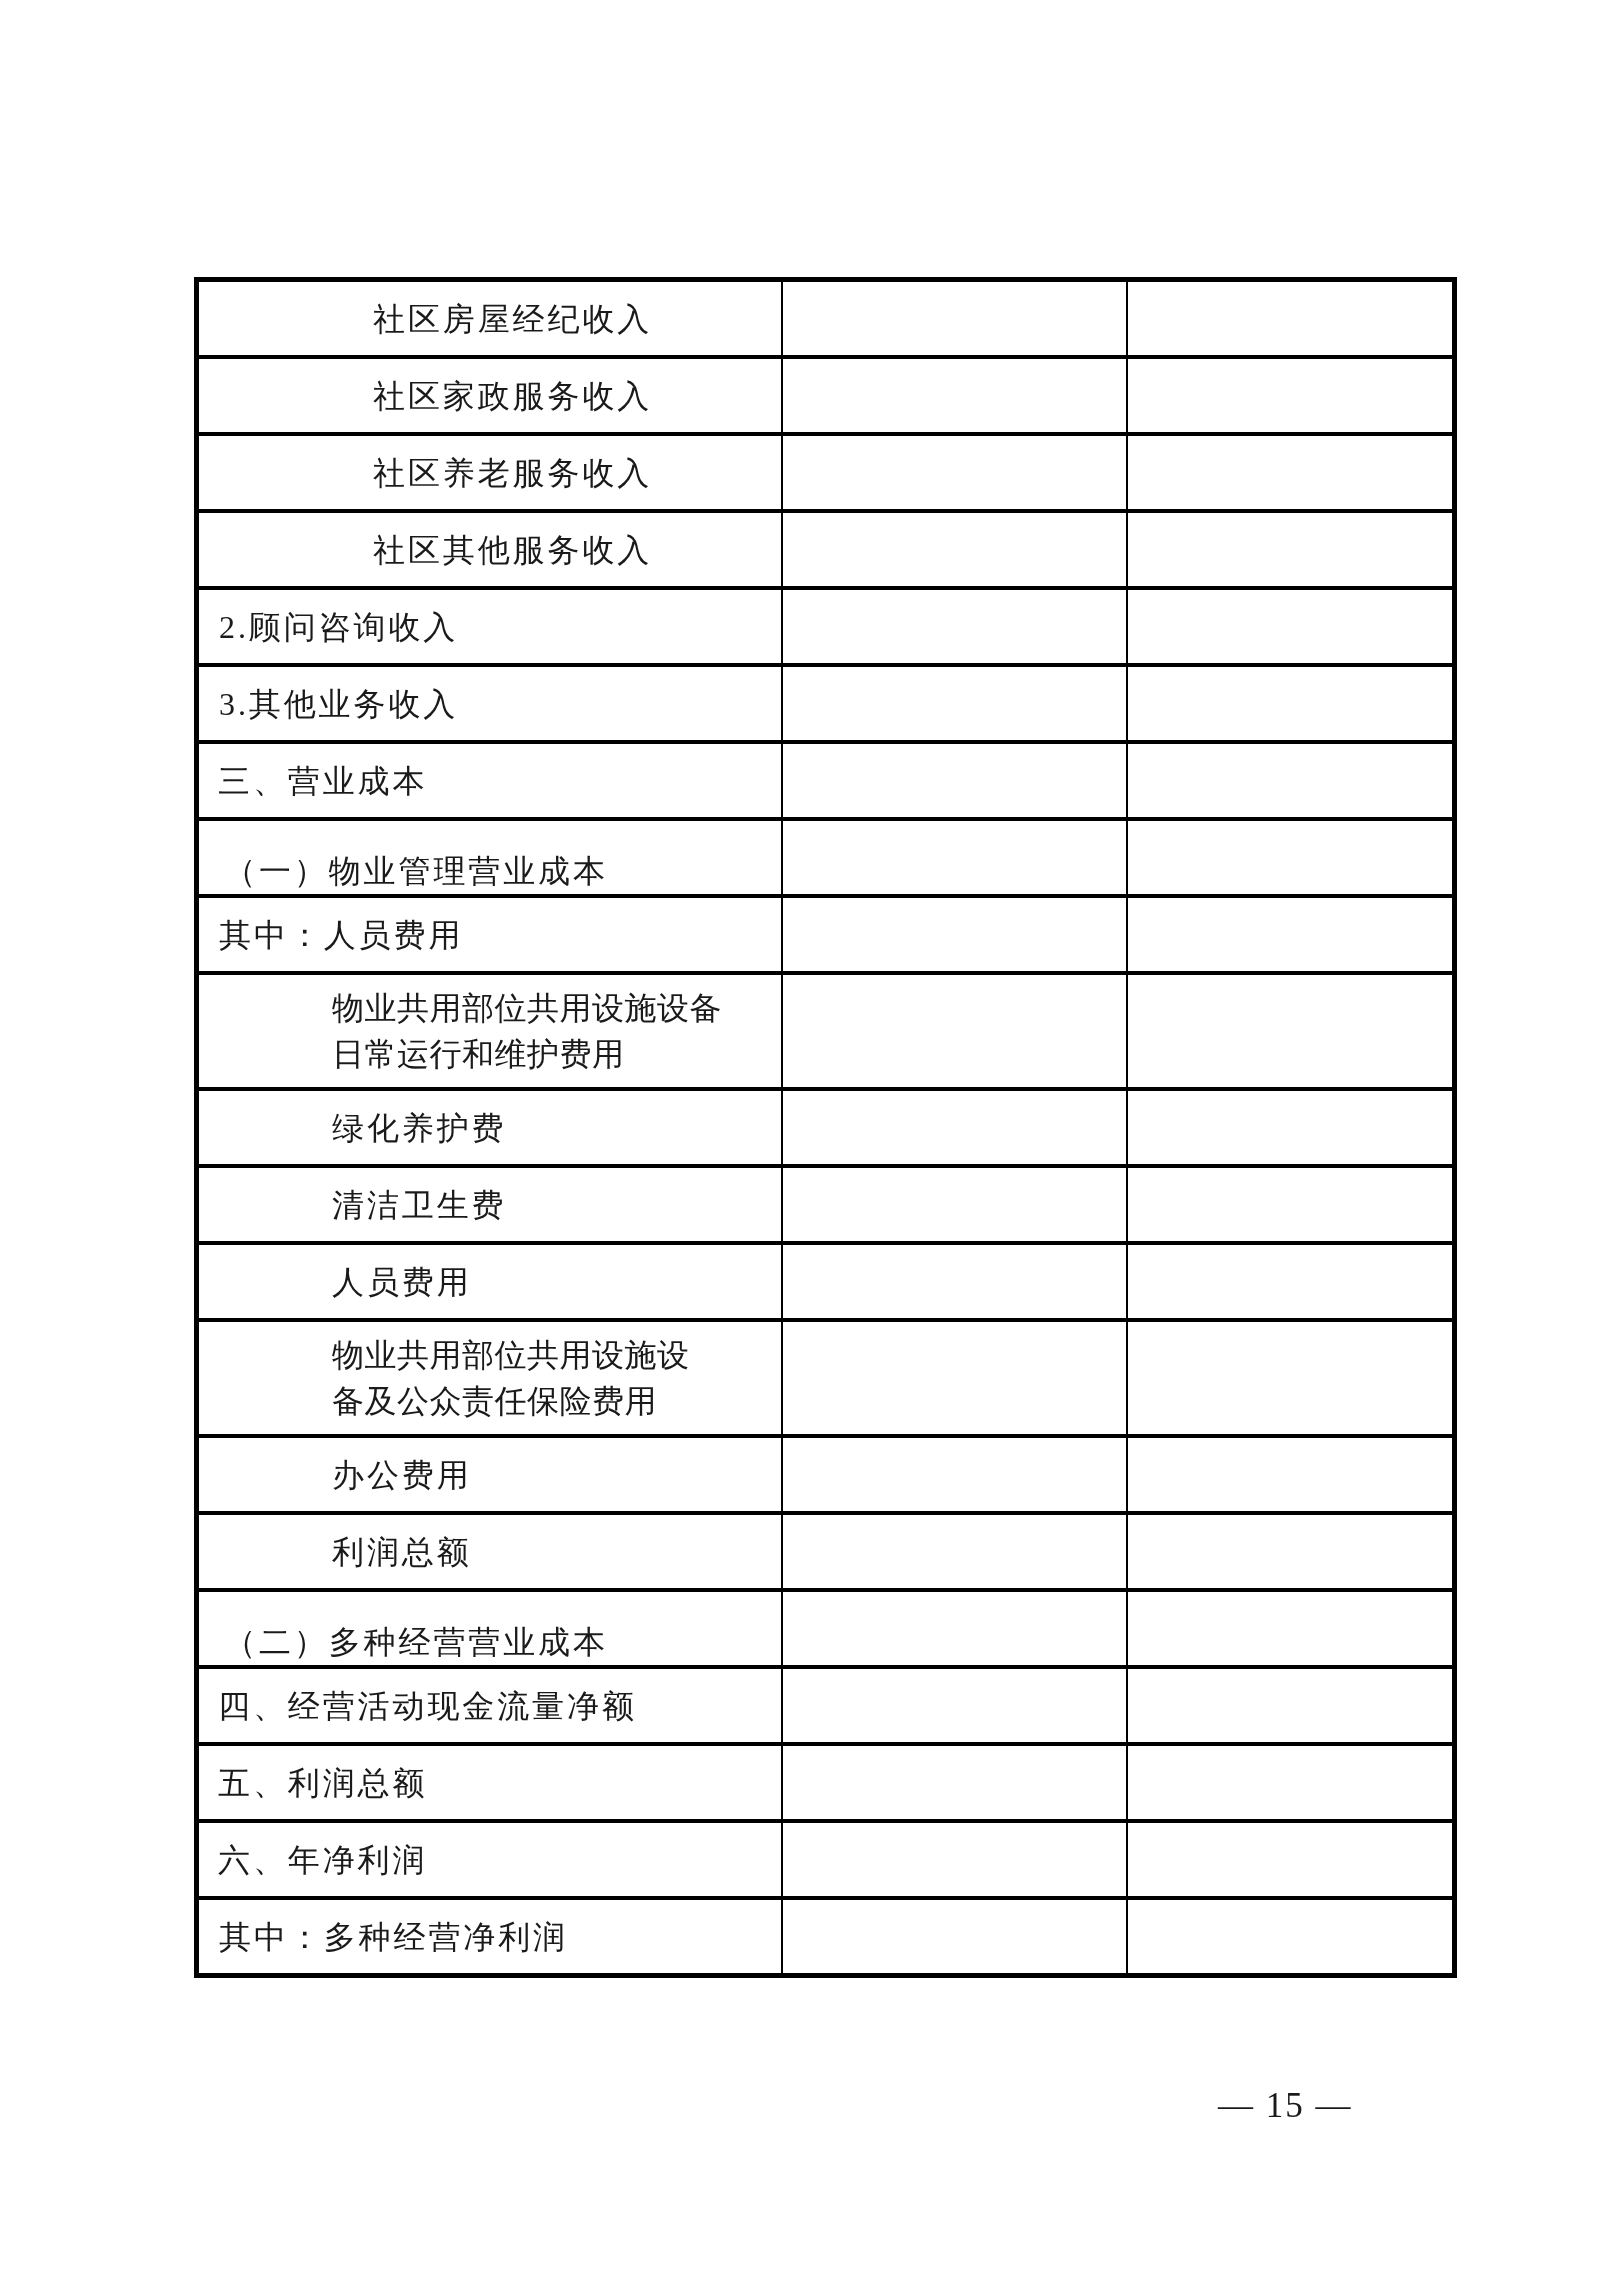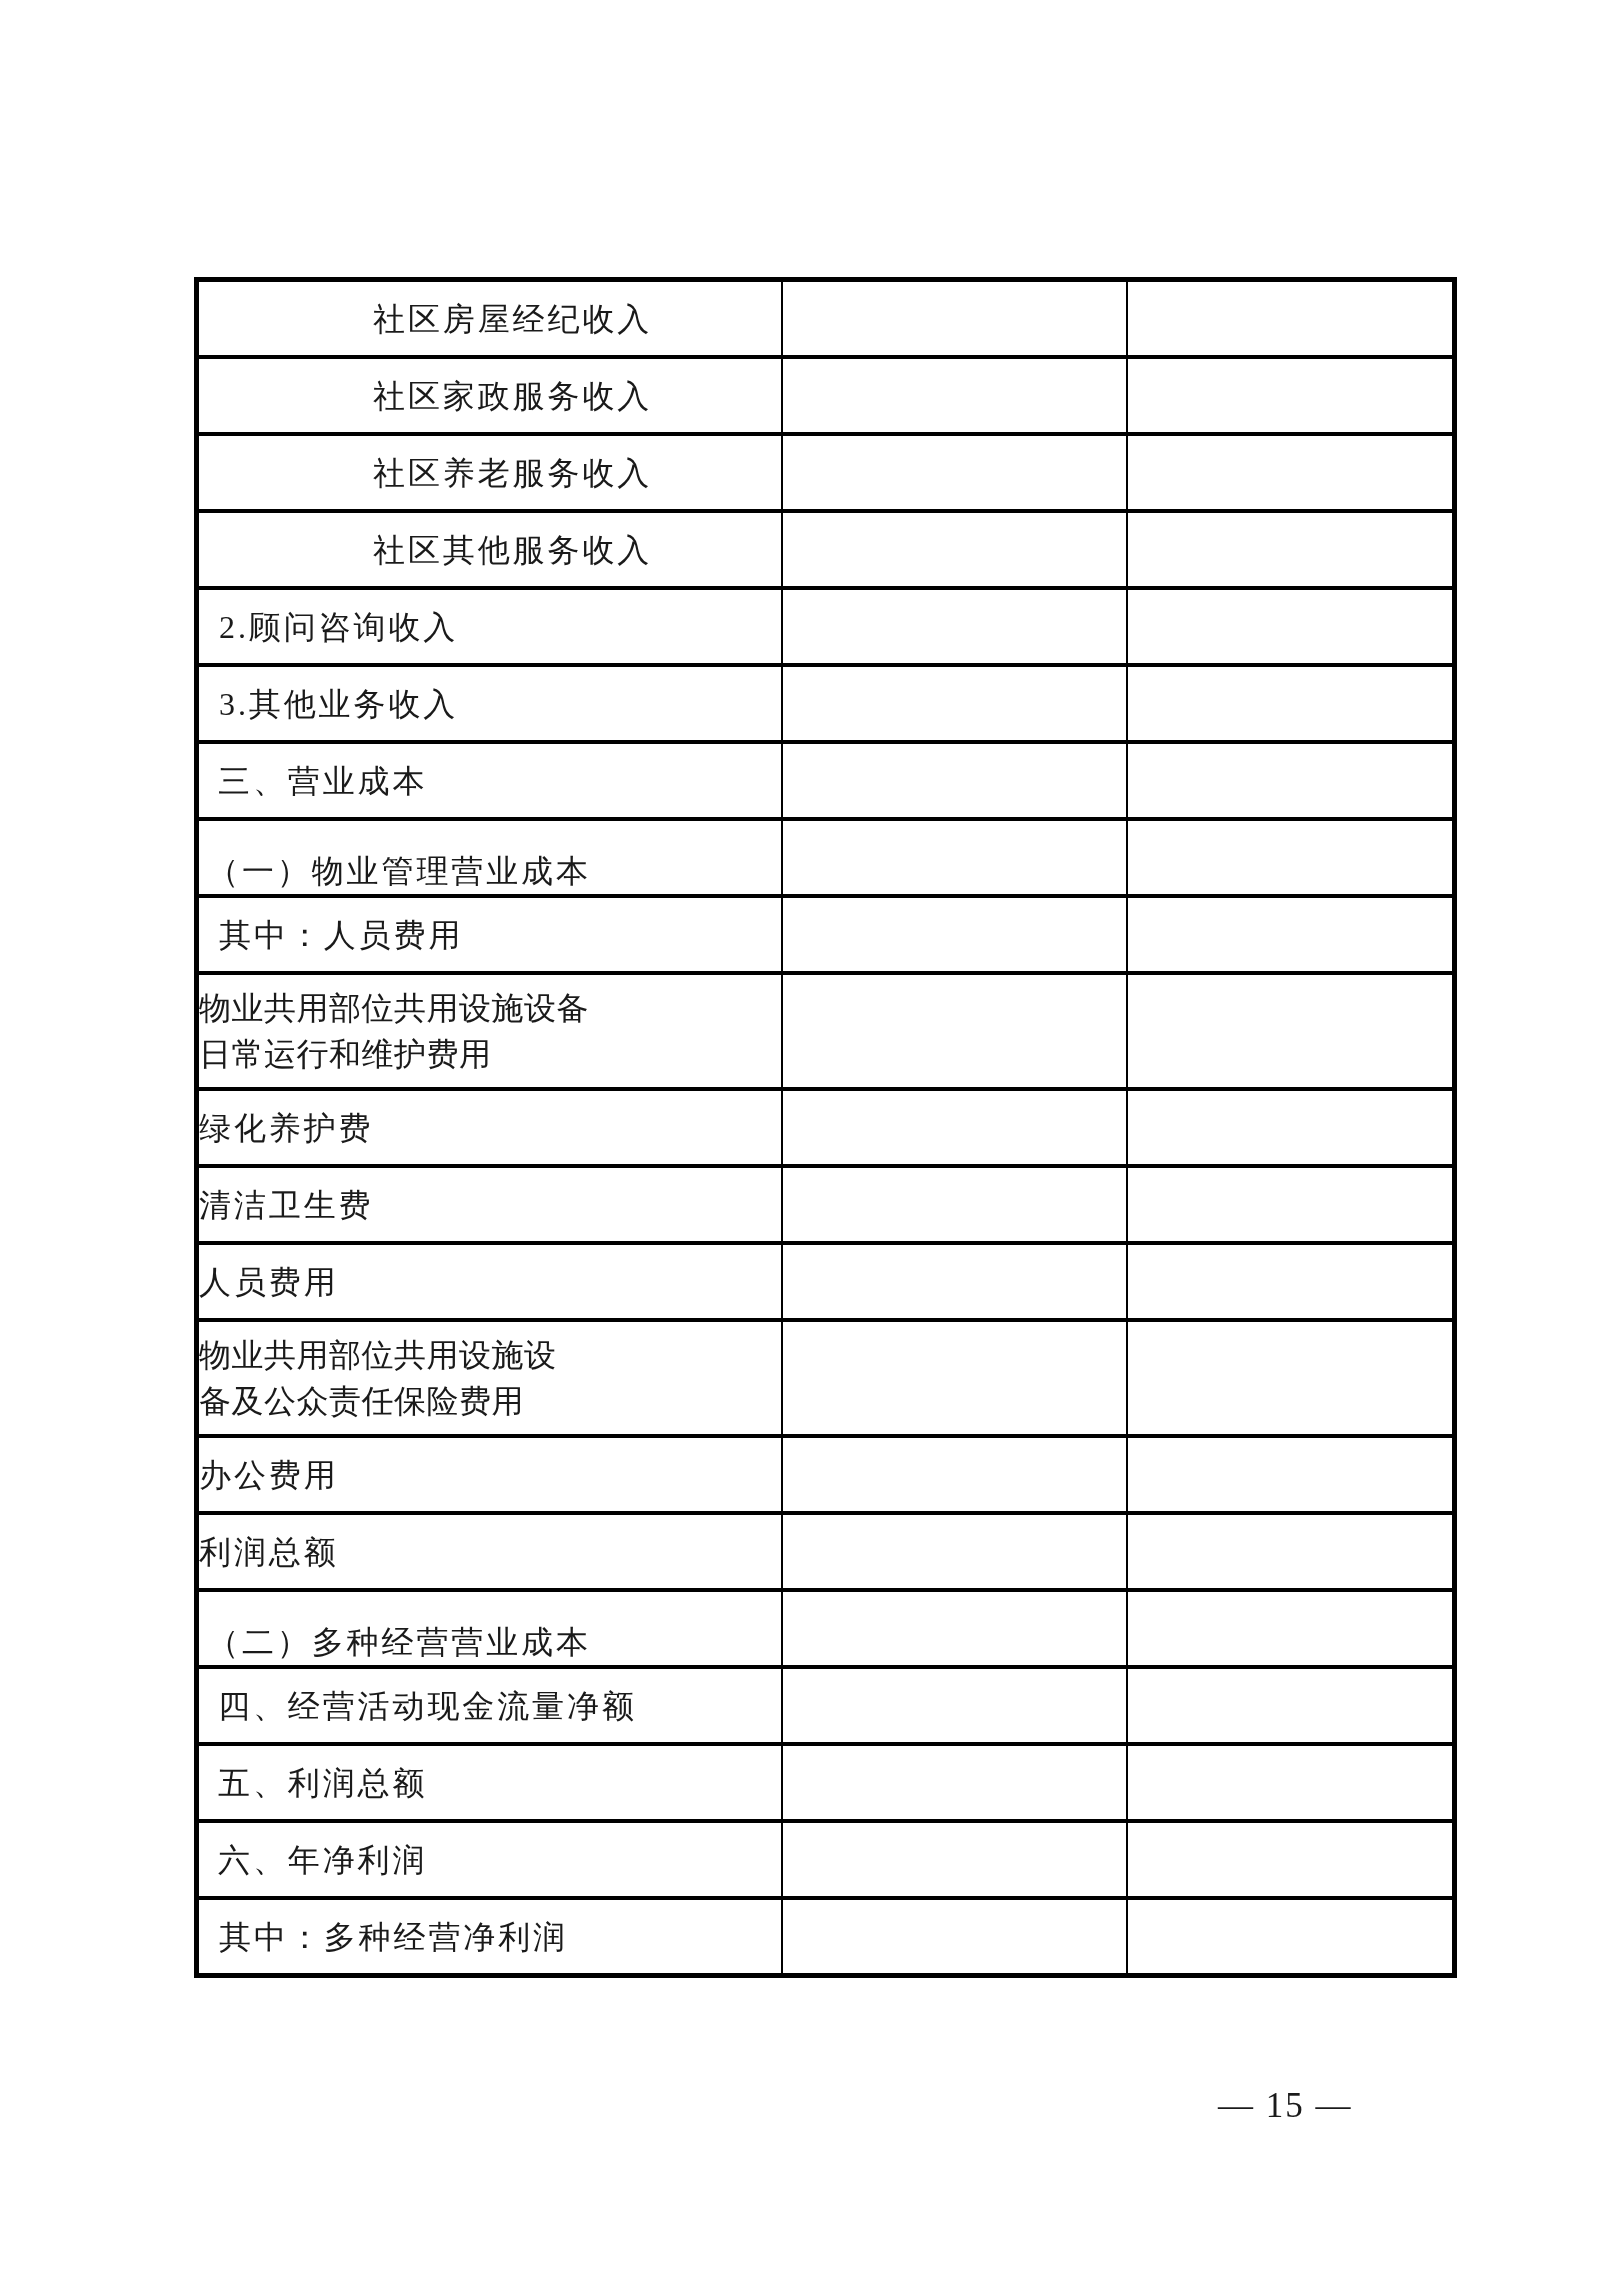--- a/index.html
+++ b/index.html
@@ -40,23 +40,23 @@
     letter-spacing: 2.9px;
     color: #1a1a1a;
   }
   .label-line {
     line-height: 46px;
     white-space: nowrap;
   }
   tr.tall .label-line { letter-spacing: 0.5px; }
   
   .ind-0 .label-line { padding-left: 19px; }   
-  .ind-1 .label-line { padding-left: 8px; margin-top: 27px; }   
+  .ind-1 .label-line { padding-left: 25px; margin-top: 27px; }   
   .ind-2 .label-line { padding-left: 20px; }   
-  .ind-3 .label-line { }  
+  .ind-3 .label-line { padding-left: 133px; }  
   .ind-4 .label-line { padding-left: 174px; }  
   .value-cell { font-size: 32px; }
   .page-number {
     position: absolute;
     left: 1218px;
     top: 2086px;
     font-size: 35px;
     letter-spacing: 2px;
     color: #1a1a1a;
     white-space: nowrap;

